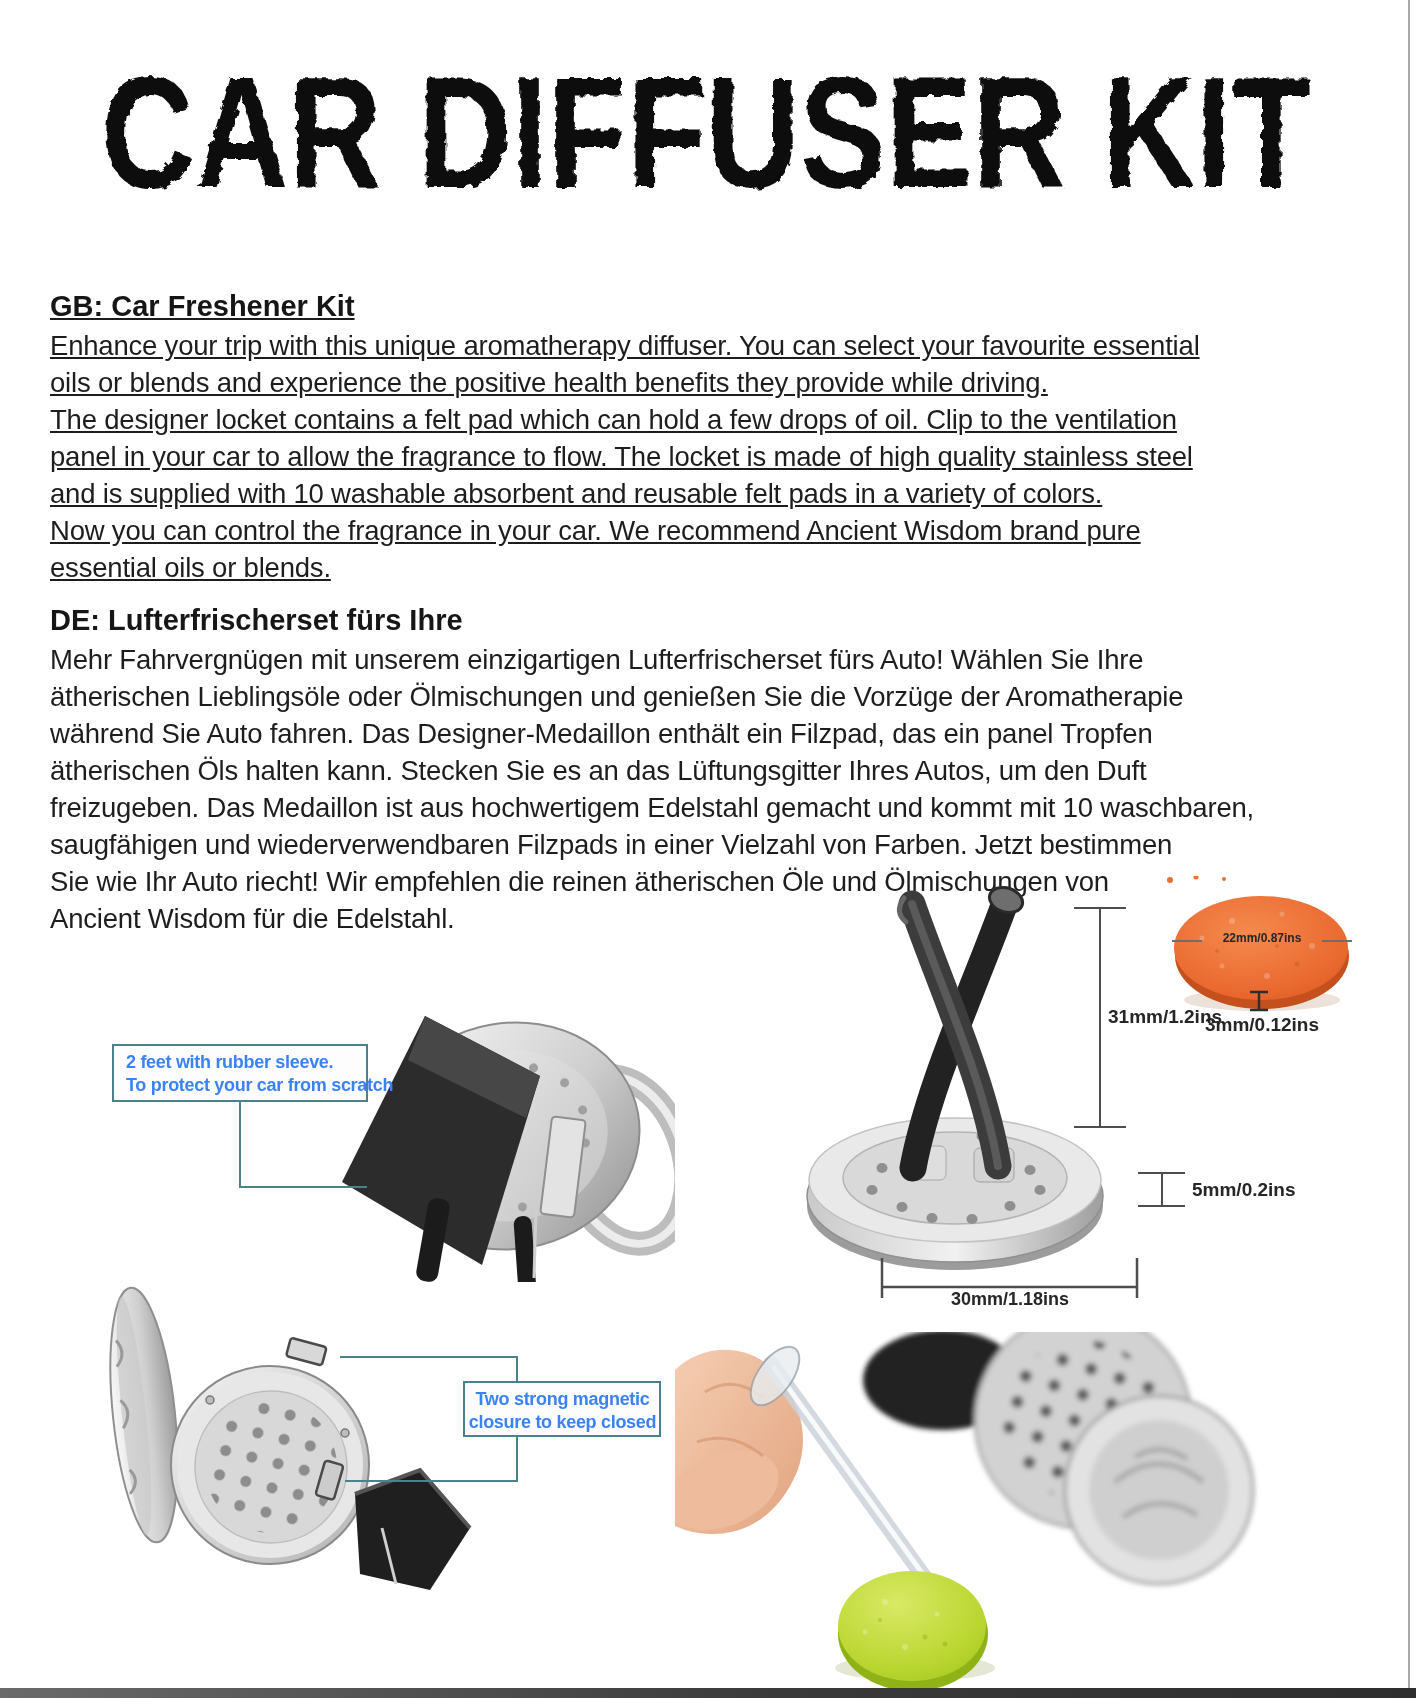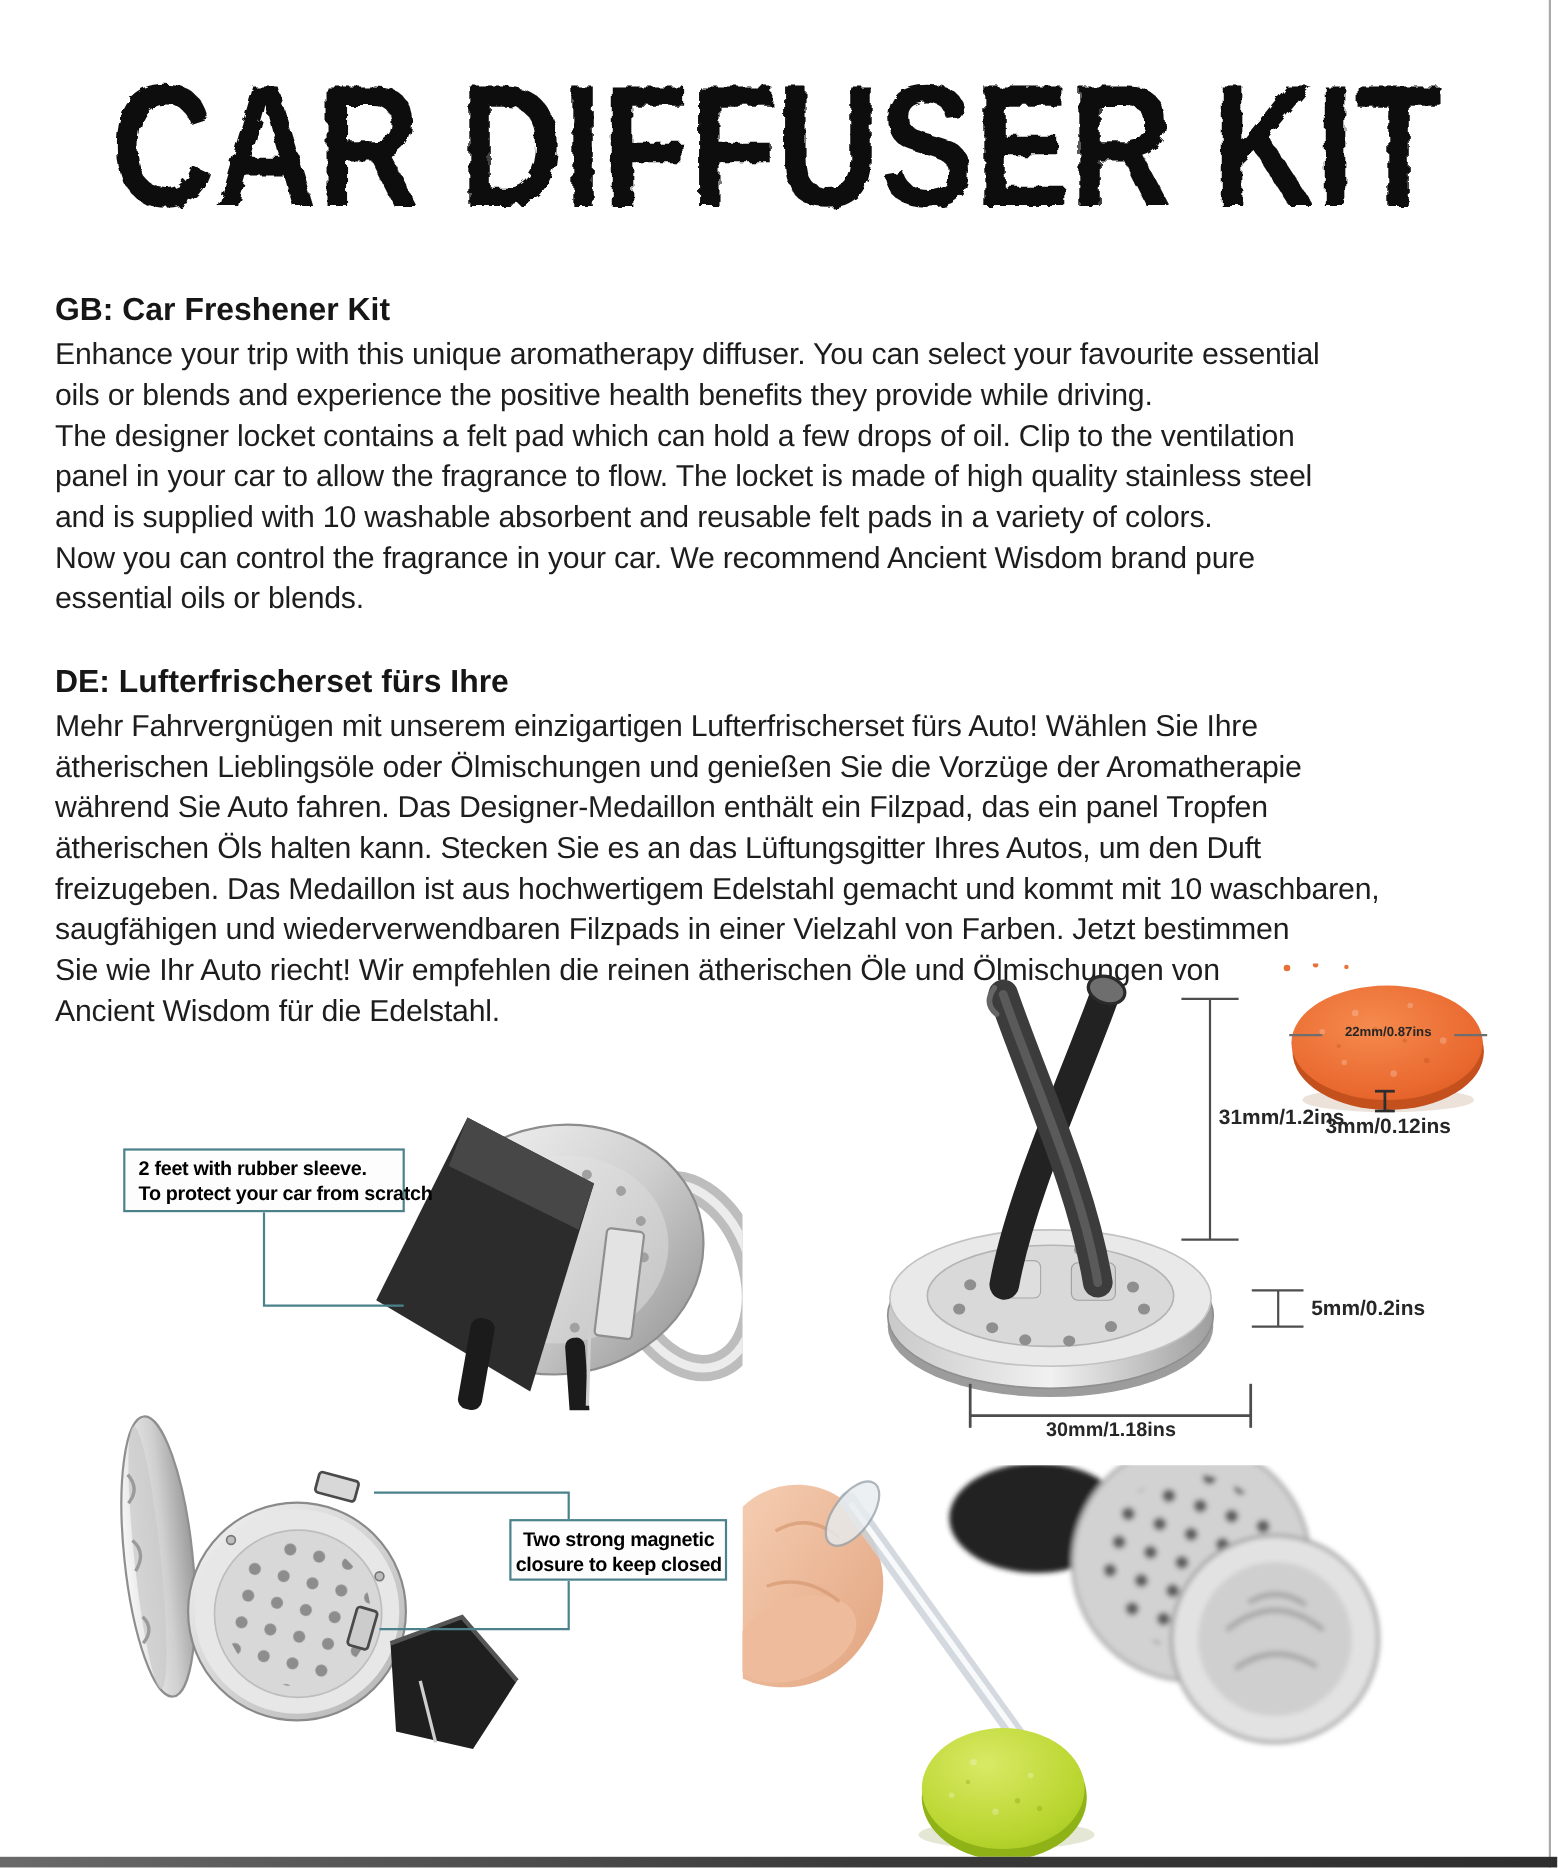--- a/index.html
+++ b/index.html
@@ -9,21 +9,21 @@
   }
   
   .title-svg{position:absolute;left:0;top:40px;}
   
   .text-block{position:absolute;left:50px;width:1360px;}
   .sec-heading{font-size:29px;font-weight:bold;color:#161616;line-height:37px;margin:0 0 2px 0;}
   .body-line{font-size:27.5px;line-height:37px;color:#1d1d1d;white-space:nowrap;letter-spacing:-0.2px;}
   
   .callout{
     position:absolute;border:2px solid #4a818b;background:#fdfdfd;
-    color:#000000;font-weight:bold;letter-spacing:-0.3px;
+    color:#3b82f6;font-weight:bold;letter-spacing:-0.3px;
   }
   .callout .cl-line{line-height:23px;font-size:18px;white-space:nowrap;}
   #callout-rubber-feet{left:112px;top:1044px;width:256px;height:58px;padding:5px 0 0 12px;box-sizing:border-box;text-align:left;}
   #callout-magnetic{left:463px;top:1381px;width:198px;height:56px;padding:5px 0 0 1px;box-sizing:border-box;text-align:center;}
   
   .dim-label{position:absolute;font-weight:bold;font-size:19px;color:#262626;white-space:nowrap;}
   #dim-pad-diameter{left:1262px;top:931px;transform:translateX(-50%);font-size:12px;}
   #dim-clip-height{left:1108px;top:1006px;}
   #dim-pad-thickness{left:1262px;top:1014px;transform:translateX(-50%);}
   #dim-locket-thickness{left:1192px;top:1179px;}
@@ -44,21 +44,21 @@
   <svg class="title-svg" width="1416" height="175">
     <defs>
       <filter id="grunge" x="-5%" y="-5%" width="110%" height="110%">
         <feTurbulence type="fractalNoise" baseFrequency="0.11" numOctaves="2" result="n"></feTurbulence>
         <feDisplacementMap in="SourceGraphic" in2="n" scale="8"></feDisplacementMap>
       </filter>
     </defs>
     <text x="706" y="147" text-anchor="middle" textLength="1210" lengthAdjust="spacingAndGlyphs" font-family="Liberation Sans, sans-serif" font-size="158" font-weight="bold" fill="#0d0d0d" filter="url(#grunge)">CAR DIFFUSER KIT</text>
   </svg>
 
-  <div class="text-block" style="top:264px;">
+  <div class="text-block" style="top:288px;text-decoration:underline;">
     <h2 class="sec-heading">GB: Car Freshener Kit</h2>
     <div class="body-line">Enhance your trip with this unique aromatherapy diffuser. You can select your favourite essential</div>
     <div class="body-line">oils or blends and experience the positive health benefits they provide while driving.</div>
     <div class="body-line">The designer locket contains a felt pad which can hold a few drops of oil. Clip to the ventilation</div>
     <div class="body-line">panel in your car to allow the fragrance to flow. The locket is made of high quality stainless steel</div>
     <div class="body-line">and is supplied with 10 washable absorbent and reusable felt pads in a variety of colors.</div>
     <div class="body-line">Now you can control the fragrance in your car. We recommend Ancient Wisdom brand pure</div>
     <div class="body-line">essential oils or blends.</div>
   </div>
 

